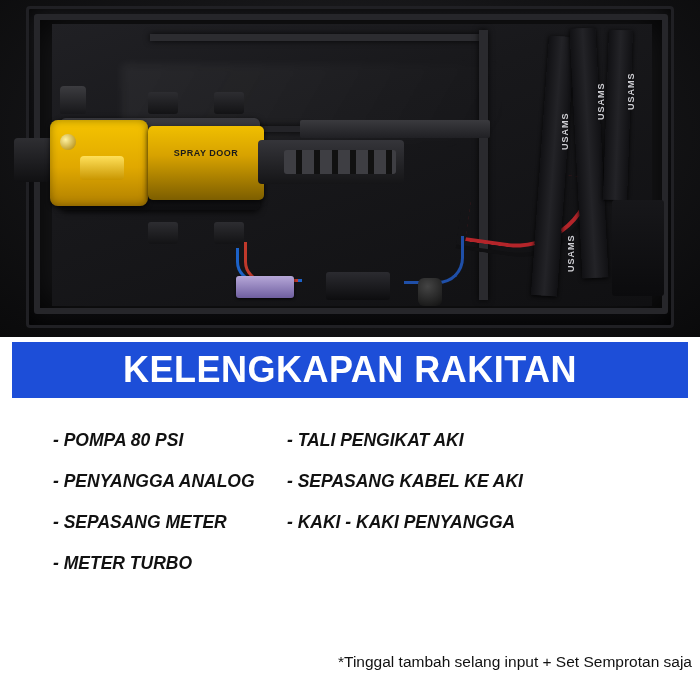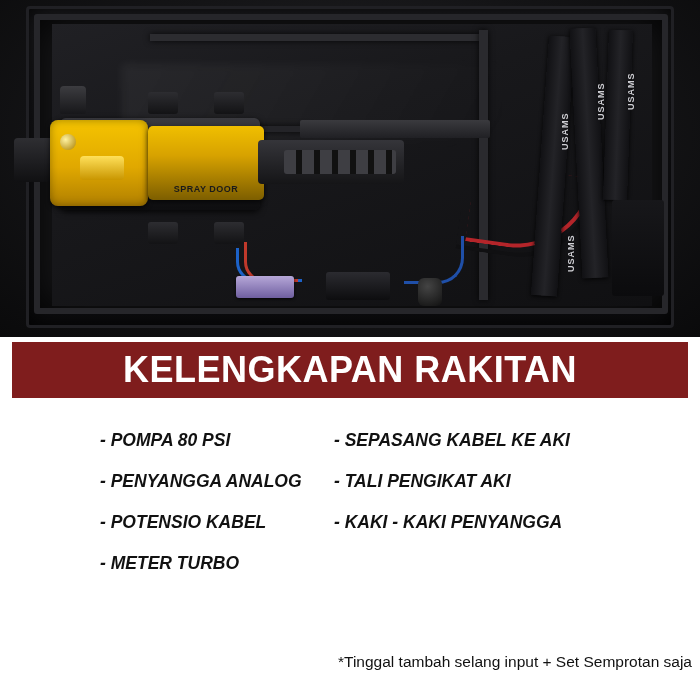--- a/index.html
+++ b/index.html
@@ -111,21 +111,20 @@
     width: 116px; height: 74px;
     background: linear-gradient(180deg,#f0bf00 0%, #d7a200 40%, #7d5e00 100%);
     border-radius: 5px;
     box-shadow: 0 2px 5px rgba(0,0,0,.7);
   }
   .pump-label {
     position:absolute; left:158px; top:148px;
     width: 96px; height: 26px;
     color:#1a1a1a; font-size:9px; font-weight:bold; letter-spacing:.5px;
     text-align:center;
-    margin-top:36px;
   }
   .pump-cap {
     position: absolute; left: 60px; top: 86px;
     width: 26px; height: 28px;
     background: linear-gradient(180deg,#3c3c40,#17171a);
     border-radius: 4px 4px 2px 2px;
   }
   .pump-tail {
     position: absolute; left: 258px; top: 140px;
     width: 146px; height: 44px;
@@ -221,40 +220,40 @@
     width: 52px; height: 96px;
     background: linear-gradient(180deg,#17171a,#0b0b0d);
     border-radius: 3px;
   }
 
   
   .banner {
     position: absolute;
     left: 12px; top: 342px;
     width: 676px; height: 56px;
-    background: #7f1d1d;
+    background: #1d4ed8;
     display: flex; align-items: center; justify-content: center;
   }
   .banner-text {
     color: #ffffff;
     font-size: 36px;
     font-weight: bold;
     letter-spacing: .5px;
     font-family: "Liberation Sans", sans-serif;
   }
 
   
   .lists {
     position: absolute;
     left: 0; top: 420px;
     width: 700px;
     display: flex;
   }
   .col { padding-top: 10px; }
-  .col-left { width: 220px; margin-left: 100px; }
+  .col-left { width: 220px; margin-left: 53px; }
   .col-right { width: 300px; margin-left: 14px; }
   .item {
     font-size: 17.5px;
     font-weight: bold;
     font-style: italic;
     color: #111111;
     margin-bottom: 20px;
     white-space: nowrap;
     font-family: "Liberation Sans", sans-serif;
   }
@@ -320,25 +319,25 @@
   </div>
 
   <div class="banner">
     <span class="banner-text">KELENGKAPAN RAKITAN</span>
   </div>
 
   <div class="lists">
     <div class="col col-left">
       <div class="item">- POMPA 80 PSI</div>
       <div class="item">- PENYANGGA ANALOG</div>
-      <div class="item">- POTENSIO KABEL</div>
+      <div class="item">- SEPASANG METER</div>
       <div class="item">- METER TURBO</div>
     </div>
     <div class="col col-right">
+      <div class="item">- TALI PENGIKAT AKI</div>
       <div class="item">- SEPASANG KABEL KE AKI</div>
-      <div class="item">- TALI PENGIKAT AKI</div>
       <div class="item">- KAKI - KAKI PENYANGGA</div>
     </div>
   </div>
 
   <div class="footnote">*Tinggal tambah selang input + Set Semprotan saja</div>
 
 </div>
 
 </body></html>

